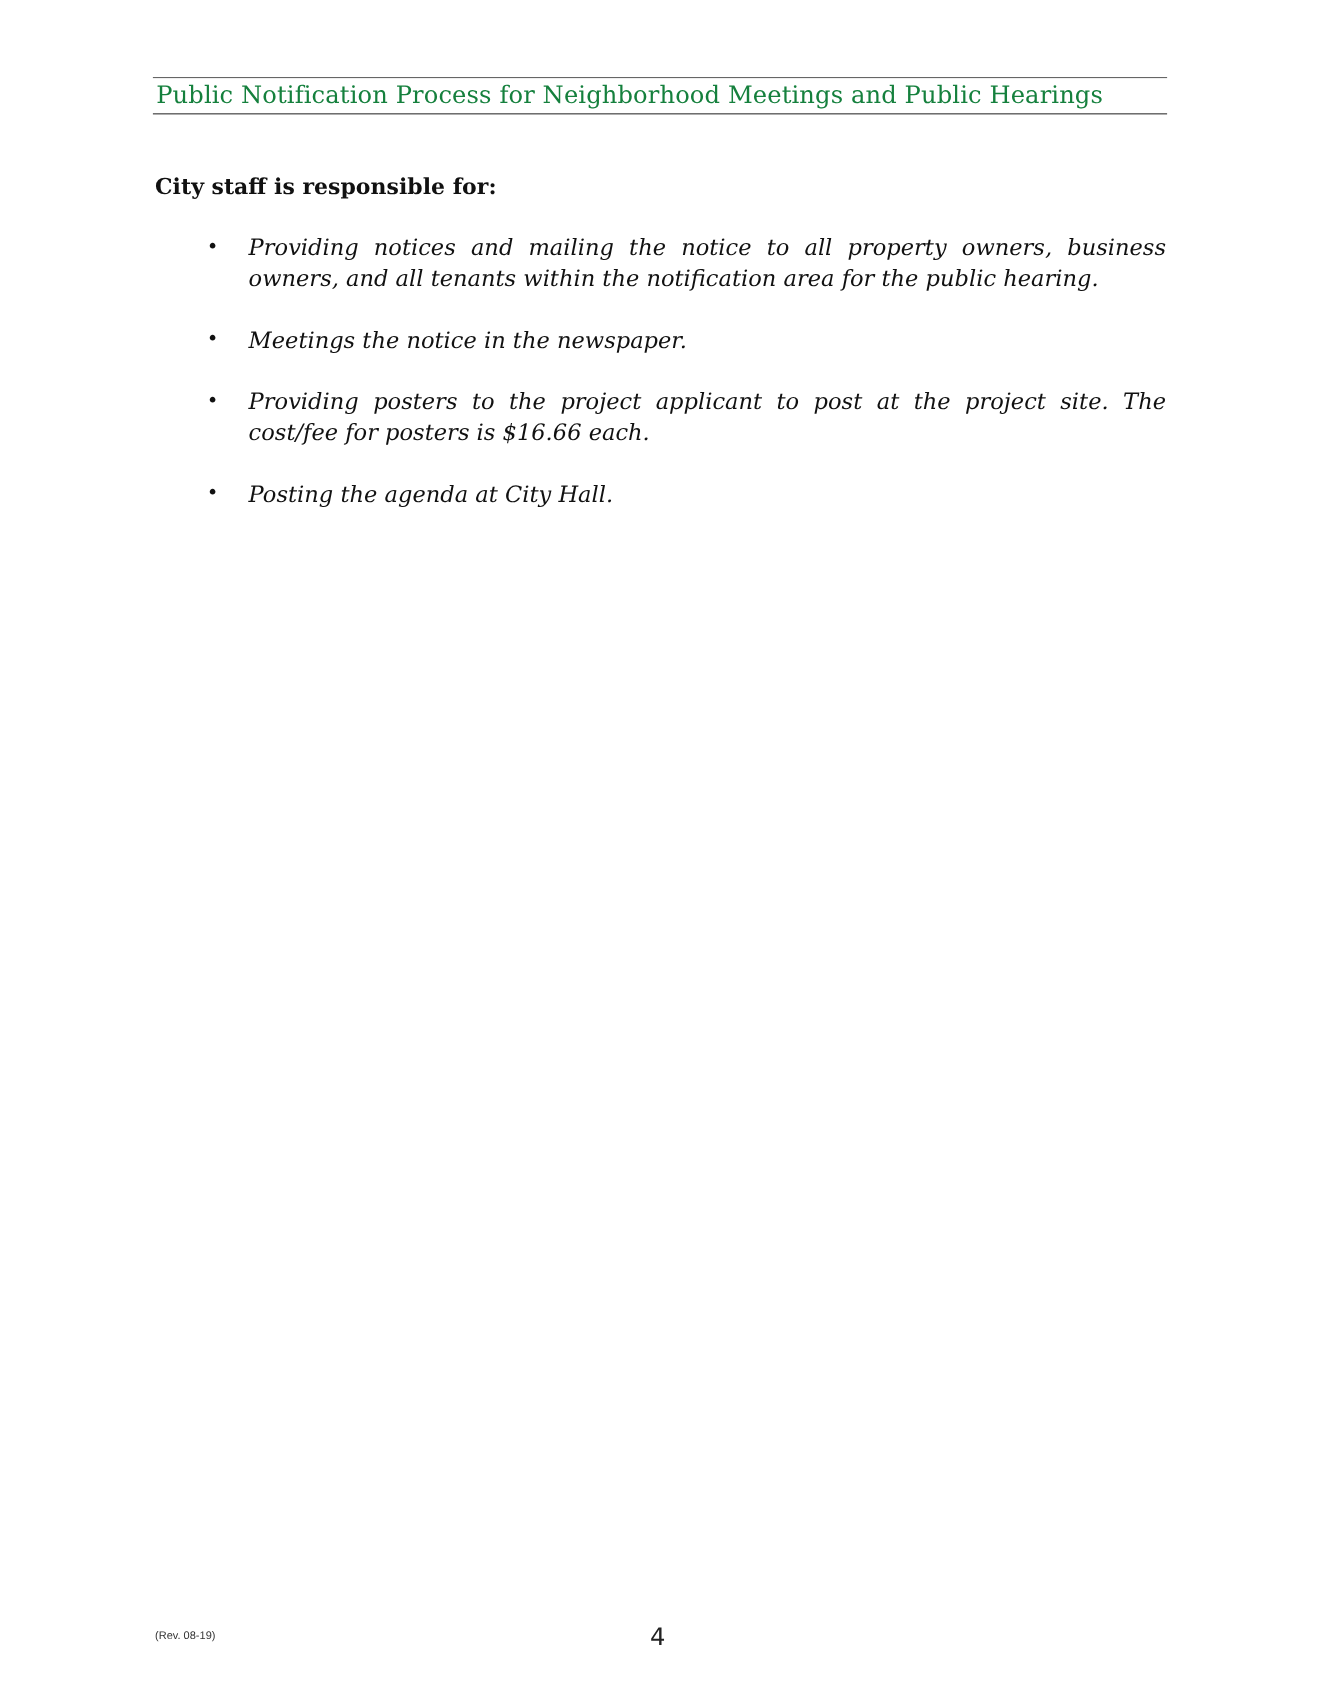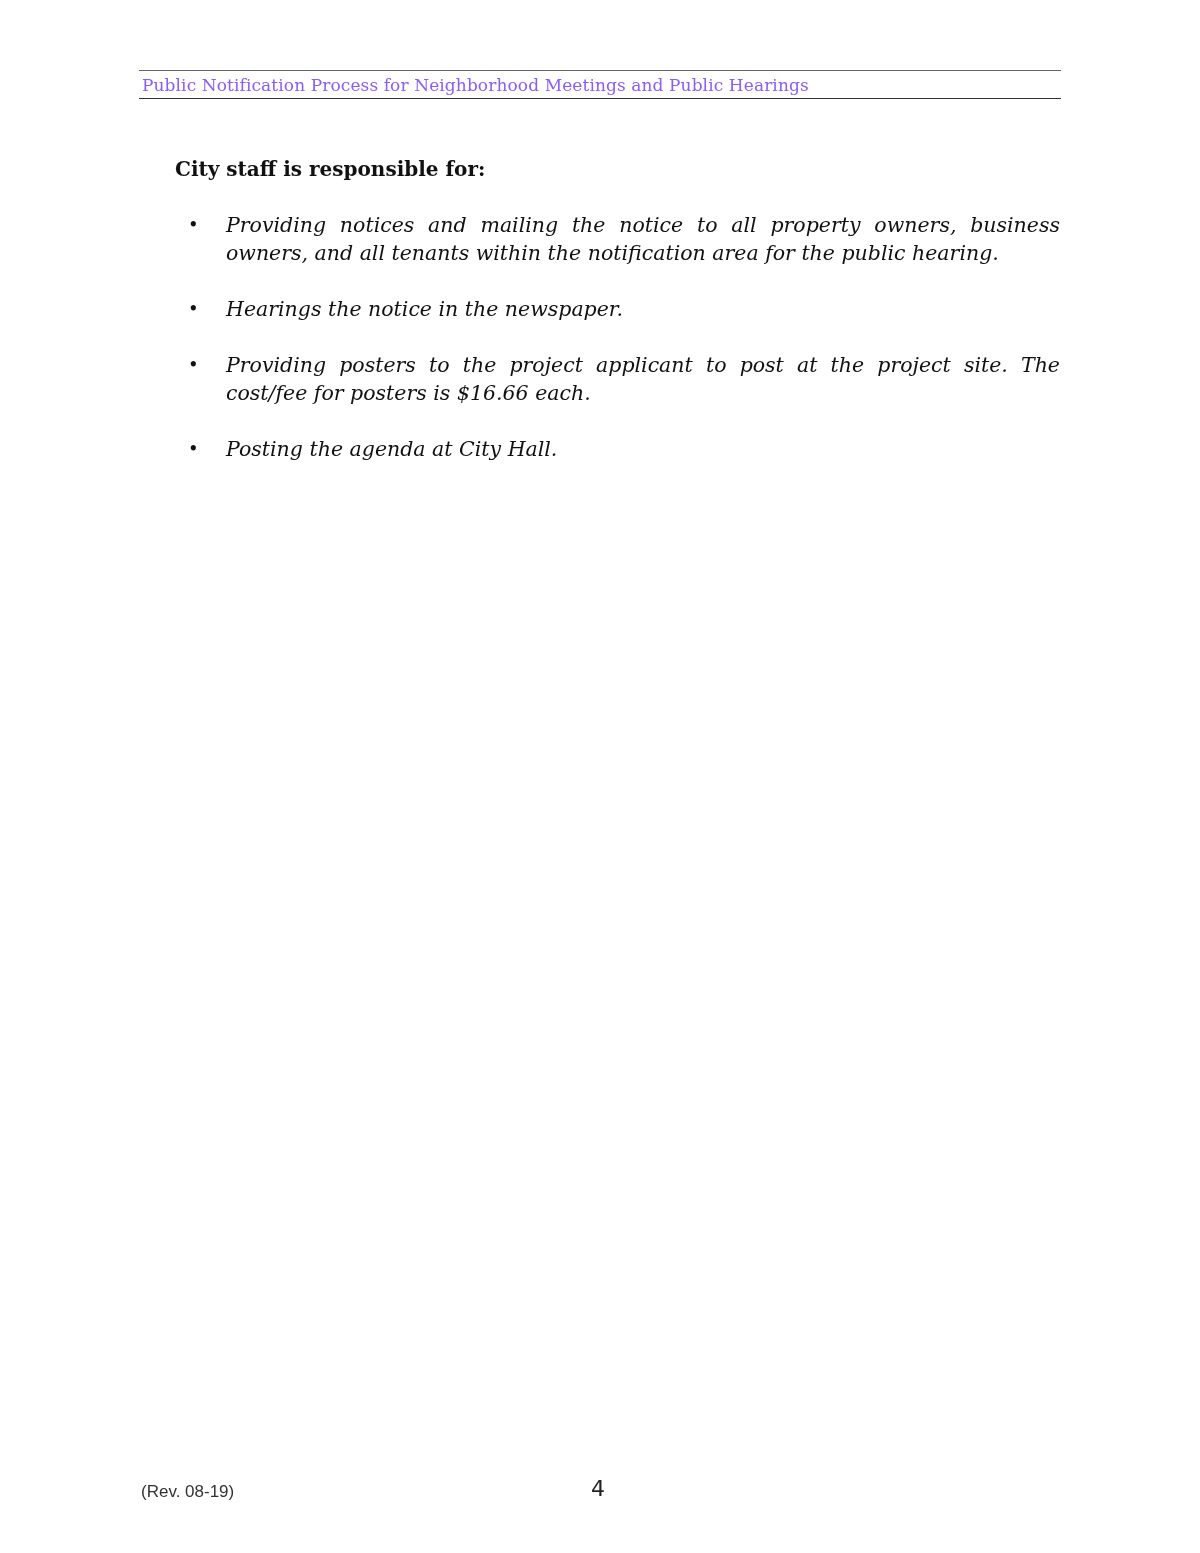--- a/index.html
+++ b/index.html
@@ -1,47 +1,47 @@
 <!DOCTYPE html>
 <html><head>
 <meta charset="utf-8">
 <style>
   html, body { margin: 0; padding: 0; background: #ffffff; }
   body { width: 1200px; height: 1553px; position: relative; overflow: hidden; font-family: "DejaVu Serif", serif; color: #111; }
   .header-wrap { position: absolute; left: 139px; top: 70px; width: 922px; }
   .rule-top { border-top: 1.5px solid #666; }
   .rule-bottom { border-top: 1px solid #333; }
-  .header-title { font-family: "DejaVu Serif", serif; font-size: 17px; color: #8b5cf6; padding: 4px 0 3px 3px; letter-spacing: 0.1px; }
-  .section-heading { position: absolute; left: 141px; top: 157px; font-weight: bold; font-size: 20px; color: #111; margin-left: 34px; }
+  .header-title { font-family: "DejaVu Serif", serif; font-size: 22px; color: #15803d; padding: 4px 0 3px 3px; letter-spacing: 0.1px; }
+  .section-heading { position: absolute; left: 141px; top: 157px; font-weight: bold; font-size: 20px; color: #111; }
   .bullets { position: absolute; left: 188px; top: 211px; width: 872px; margin: 0; padding: 0; list-style: none; }
   .bullets li { display: flex; font-size: 20.5px; line-height: 28px; margin-bottom: 28px; }
   .bullet-dot { width: 38px; flex: none; font-size: 18px; }
   .bullet-text { text-align: justify; flex: 1; font-style: italic; }
-  .footer-rev { position: absolute; left: 141px; top: 1482px; font-family: "Liberation Sans", sans-serif; font-size: 17px; color: #333; }
+  .footer-rev { position: absolute; left: 141px; top: 1482px; font-family: "Liberation Sans", sans-serif; font-size: 10px; color: #333; }
   .footer-page { position: absolute; left: 591px; top: 1476px; font-family: "DejaVu Sans", sans-serif; font-size: 22px; color: #222; }
 </style>
 </head>
 <body>
 
 <div class="header-wrap">
   <div class="rule-top"></div>
   <div class="header-title">Public Notification Process for Neighborhood Meetings and Public Hearings</div>
   <div class="rule-bottom"></div>
 </div>
 
 <div class="section-heading">City staff is responsible for:</div>
 
 <ul class="bullets">
   <li>
     <span class="bullet-dot">•</span>
     <span class="bullet-text">Providing notices and mailing the notice to all property owners, business owners, and all tenants within the notification area for the public hearing.</span>
   </li>
   <li>
     <span class="bullet-dot">•</span>
-    <span class="bullet-text">Hearings the notice in the newspaper.</span>
+    <span class="bullet-text">Meetings the notice in the newspaper.</span>
   </li>
   <li>
     <span class="bullet-dot">•</span>
     <span class="bullet-text">Providing posters to the project applicant to post at the project site. The cost/fee for posters is $16.66 each.</span>
   </li>
   <li>
     <span class="bullet-dot">•</span>
     <span class="bullet-text">Posting the agenda at City Hall.</span>
   </li>
 </ul>

